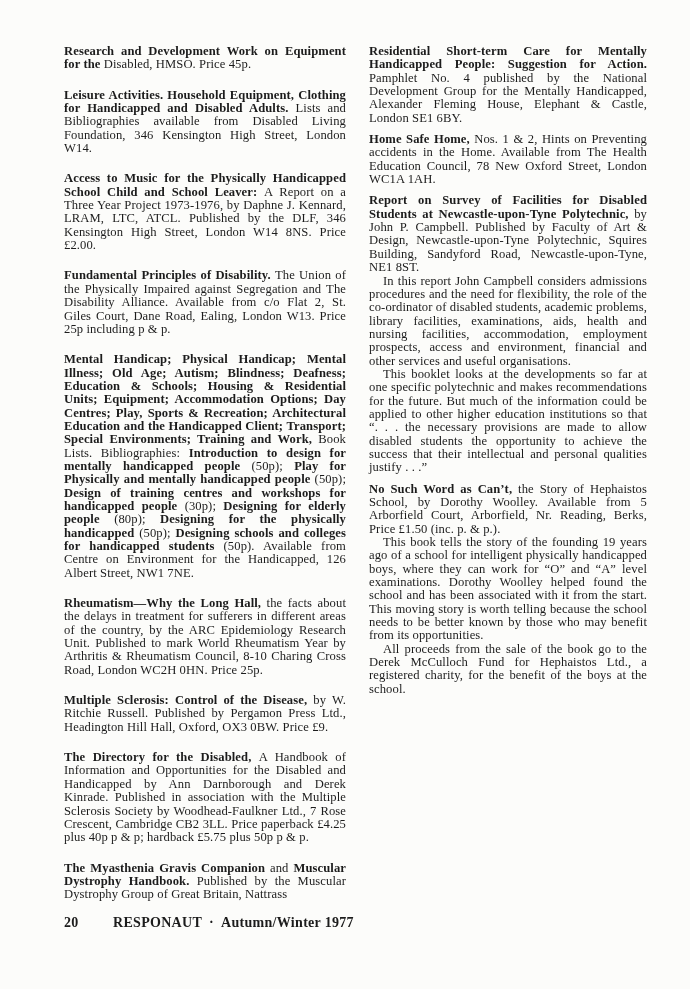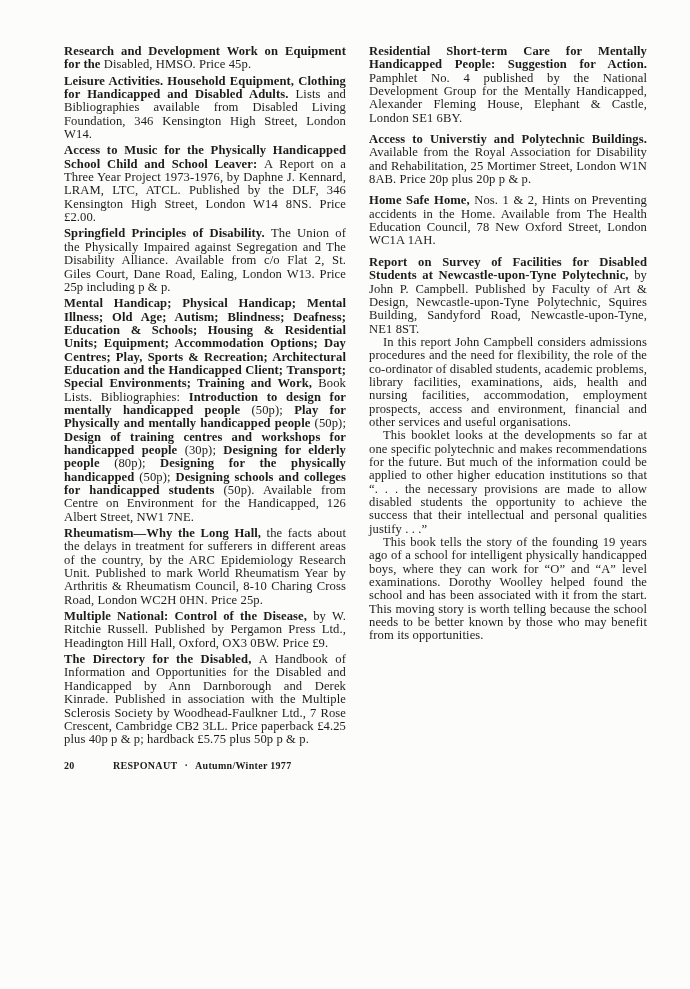--- a/index.html
+++ b/index.html
@@ -26,57 +26,59 @@
   }
   .col {
     font-size: 12.6px;
     line-height: 13.35px;
     text-align: justify;
     letter-spacing: 0.1px;
   }
   .col-left  { width: 282px; }
   .col-right { width: 278px; }
   .col p { margin: 0; }
-  .col-left p + p { margin-top: 3px; }
+  .col-left p + p { margin-top: 17px; }
   .col-right p:not(.indented):not(:first-child) { margin-top: 8px; }
   .col p.indented { text-indent: 14px; }
   .bold { font-weight: bold; }
   .footer {
     margin-top: 13px;
     font-weight: bold;
-    font-size: 10px;
+    font-size: 14px;
     letter-spacing: 0.3px;
   }
   .footer .pgnum {
     display: inline-block;
     width: 49px;
   }
   .footer .sep { margin: 0 7px; }
 </style>
 </head>
 <body>
 
 <div class="page">
   <div class="columns">
     <div class="col col-left">
         <p><span class="bold">Research and Development Work on Equipment for the </span><span class="regular">Disabled, HMSO. Price 45p.</span></p>
         <p><span class="bold">Leisure Activities. Household Equipment, Clothing for Handicapped and Disabled Adults. </span><span class="regular">Lists and Bibliographies available from Disabled Living Foundation, 346 Kensington High Street, London W14.</span></p>
         <p><span class="bold">Access to Music for the Physically Handicapped School Child and School Leaver: </span><span class="regular">A Report on a Three Year Project 1973-1976, by Daphne J. Kennard, LRAM, LTC, ATCL. Published by the DLF, 346 Kensington High Street, London W14 8NS. Price £2.00.</span></p>
-        <p><span class="bold">Springfield Principles of Disability. </span><span class="regular">The Union of the Physically Impaired against Segregation and The Disability Alliance. Available from c/o Flat 2, St. Giles Court, Dane Road, Ealing, London W13. Price 25p including p &amp; p.</span></p>
+        <p><span class="bold">Fundamental Principles of Disability. </span><span class="regular">The Union of the Physically Impaired against Segregation and The Disability Alliance. Available from c/o Flat 2, St. Giles Court, Dane Road, Ealing, London W13. Price 25p including p &amp; p.</span></p>
         <p><span class="bold">Mental Handicap; Physical Handicap; Mental Illness; Old Age; Autism; Blindness; Deafness; Education &amp; Schools; Housing &amp; Residential Units; Equipment; Accommodation Options; Day Centres; Play, Sports &amp; Recreation; Architectural Education and the Handicapped Client; Transport; Special Environments; Training and Work, </span><span class="regular">Book Lists. Bibliographies: </span><span class="bold">Introduction to design for mentally handicapped people </span><span class="regular">(50p); </span><span class="bold">Play for Physically and mentally handicapped people </span><span class="regular">(50p); </span><span class="bold">Design of training centres and workshops for handicapped people </span><span class="regular">(30p); </span><span class="bold">Designing for elderly people </span><span class="regular">(80p); </span><span class="bold">Designing for the physically handicapped </span><span class="regular">(50p); </span><span class="bold">Designing schools and colleges for handicapped students </span><span class="regular">(50p). Available from Centre on Environment for the Handicapped, 126 Albert Street, NW1 7NE.</span></p>
         <p><span class="bold">Rheumatism—Why the Long Hall, </span><span class="regular">the facts about the delays in treatment for sufferers in different areas of the country, by the ARC Epidemiology Research Unit. Published to mark World Rheumatism Year by Arthritis &amp; Rheumatism Council, 8-10 Charing Cross Road, London WC2H 0HN. Price 25p.</span></p>
-        <p><span class="bold">Multiple National: Control of the Disease, </span><span class="regular">by W. Ritchie Russell. Published by Pergamon Press Ltd., Headington Hill Hall, Oxford, OX3 0BW. Price £9.</span></p>
+        <p><span class="bold">Multiple Sclerosis: Control of the Disease, </span><span class="regular">by W. Ritchie Russell. Published by Pergamon Press Ltd., Headington Hill Hall, Oxford, OX3 0BW. Price £9.</span></p>
         <p><span class="bold">The Directory for the Disabled, </span><span class="regular">A Handbook of Information and Opportunities for the Disabled and Handicapped by Ann Darnborough and Derek Kinrade. Published in association with the Multiple Sclerosis Society by Woodhead-Faulkner Ltd., 7 Rose Crescent, Cambridge CB2 3LL. Price paperback £4.25 plus 40p p &amp; p; hardback £5.75 plus 50p p &amp; p.</span></p>
+        <p><span class="bold">The Myasthenia Gravis Companion </span><span class="regular">and </span><span class="bold">Muscular Dystrophy Handbook. </span><span class="regular">Published by the Muscular Dystrophy Group of Great Britain, Nattrass</span></p>
       </div>
     <div class="col col-right">
         <p><span class="bold">Residential Short-term Care for Mentally Handicapped People: Suggestion for Action. </span><span class="regular">Pamphlet No. 4 published by the National Development Group for the Mentally Handicapped, Alexander Fleming House, Elephant &amp; Castle, London SE1 6BY.</span></p>
-        <p><span class="bold">Access to Universtiy and Polytechnic Buildings. </span><span class="regular">Available from the Royal Association for Disability and Rehabilitation, 25 Mortimer Street, London W1N 8AB. Price 20p plus 20p p &amp; p.</span></p>
         <p><span class="bold">Home Safe Home, </span><span class="regular">Nos. 1 &amp; 2, Hints on Preventing accidents in the Home. Available from The Health Education Council, 78 New Oxford Street, London WC1A 1AH.</span></p>
         <p><span class="bold">Report on Survey of Facilities for Disabled Students at Newcastle-upon-Tyne Polytechnic, </span><span class="regular">by John P. Campbell. Published by Faculty of Art &amp; Design, Newcastle-upon-Tyne Polytechnic, Squires Building, Sandyford Road, Newcastle-upon-Tyne, NE1 8ST.</span></p>
         <p class="indented"><span class="regular">In this report John Campbell considers admissions procedures and the need for flexibility, the role of the co-ordinator of disabled students, academic problems, library facilities, examinations, aids, health and nursing facilities, accommodation, employment prospects, access and environment, financial and other services and useful organisations.</span></p>
         <p class="indented"><span class="regular">This booklet looks at the developments so far at one specific polytechnic and makes recommendations for the future. But much of the information could be applied to other higher education institutions so that “. . . the necessary provisions are made to allow disabled students the opportunity to achieve the success that their intellectual and personal qualities justify . . .”</span></p>
+        <p><span class="bold">No Such Word as Can’t, </span><span class="regular">the Story of Hephaistos School, by Dorothy Woolley. Available from 5 Arborfield Court, Arborfield, Nr. Reading, Berks, Price £1.50 (inc. p. &amp; p.).</span></p>
         <p class="indented"><span class="regular">This book tells the story of the founding 19 years ago of a school for intelligent physically handicapped boys, where they can work for “O” and “A” level examinations. Dorothy Woolley helped found the school and has been associated with it from the start. This moving story is worth telling because the school needs to be better known by those who may benefit from its opportunities.</span></p>
+        <p class="indented"><span class="regular">All proceeds from the sale of the book go to the Derek McCulloch Fund for Hephaistos Ltd., a registered charity, for the benefit of the boys at the school.</span></p>
       </div>
   </div>
   <div class="footer">
     <span class="pgnum">20</span><span>RESPONAUT</span><span class="sep">·</span><span>Autumn/Winter 1977</span>
   </div>
 </div>
 
 </body></html>

